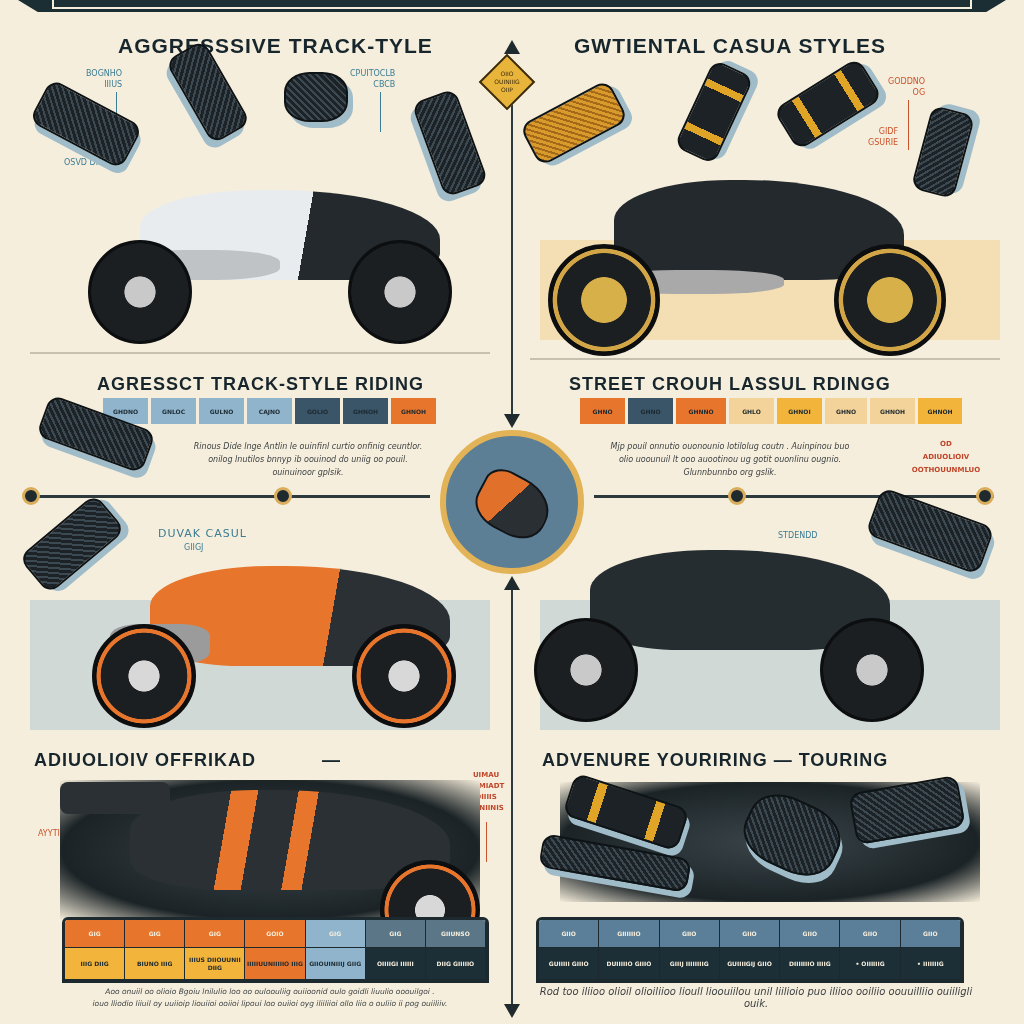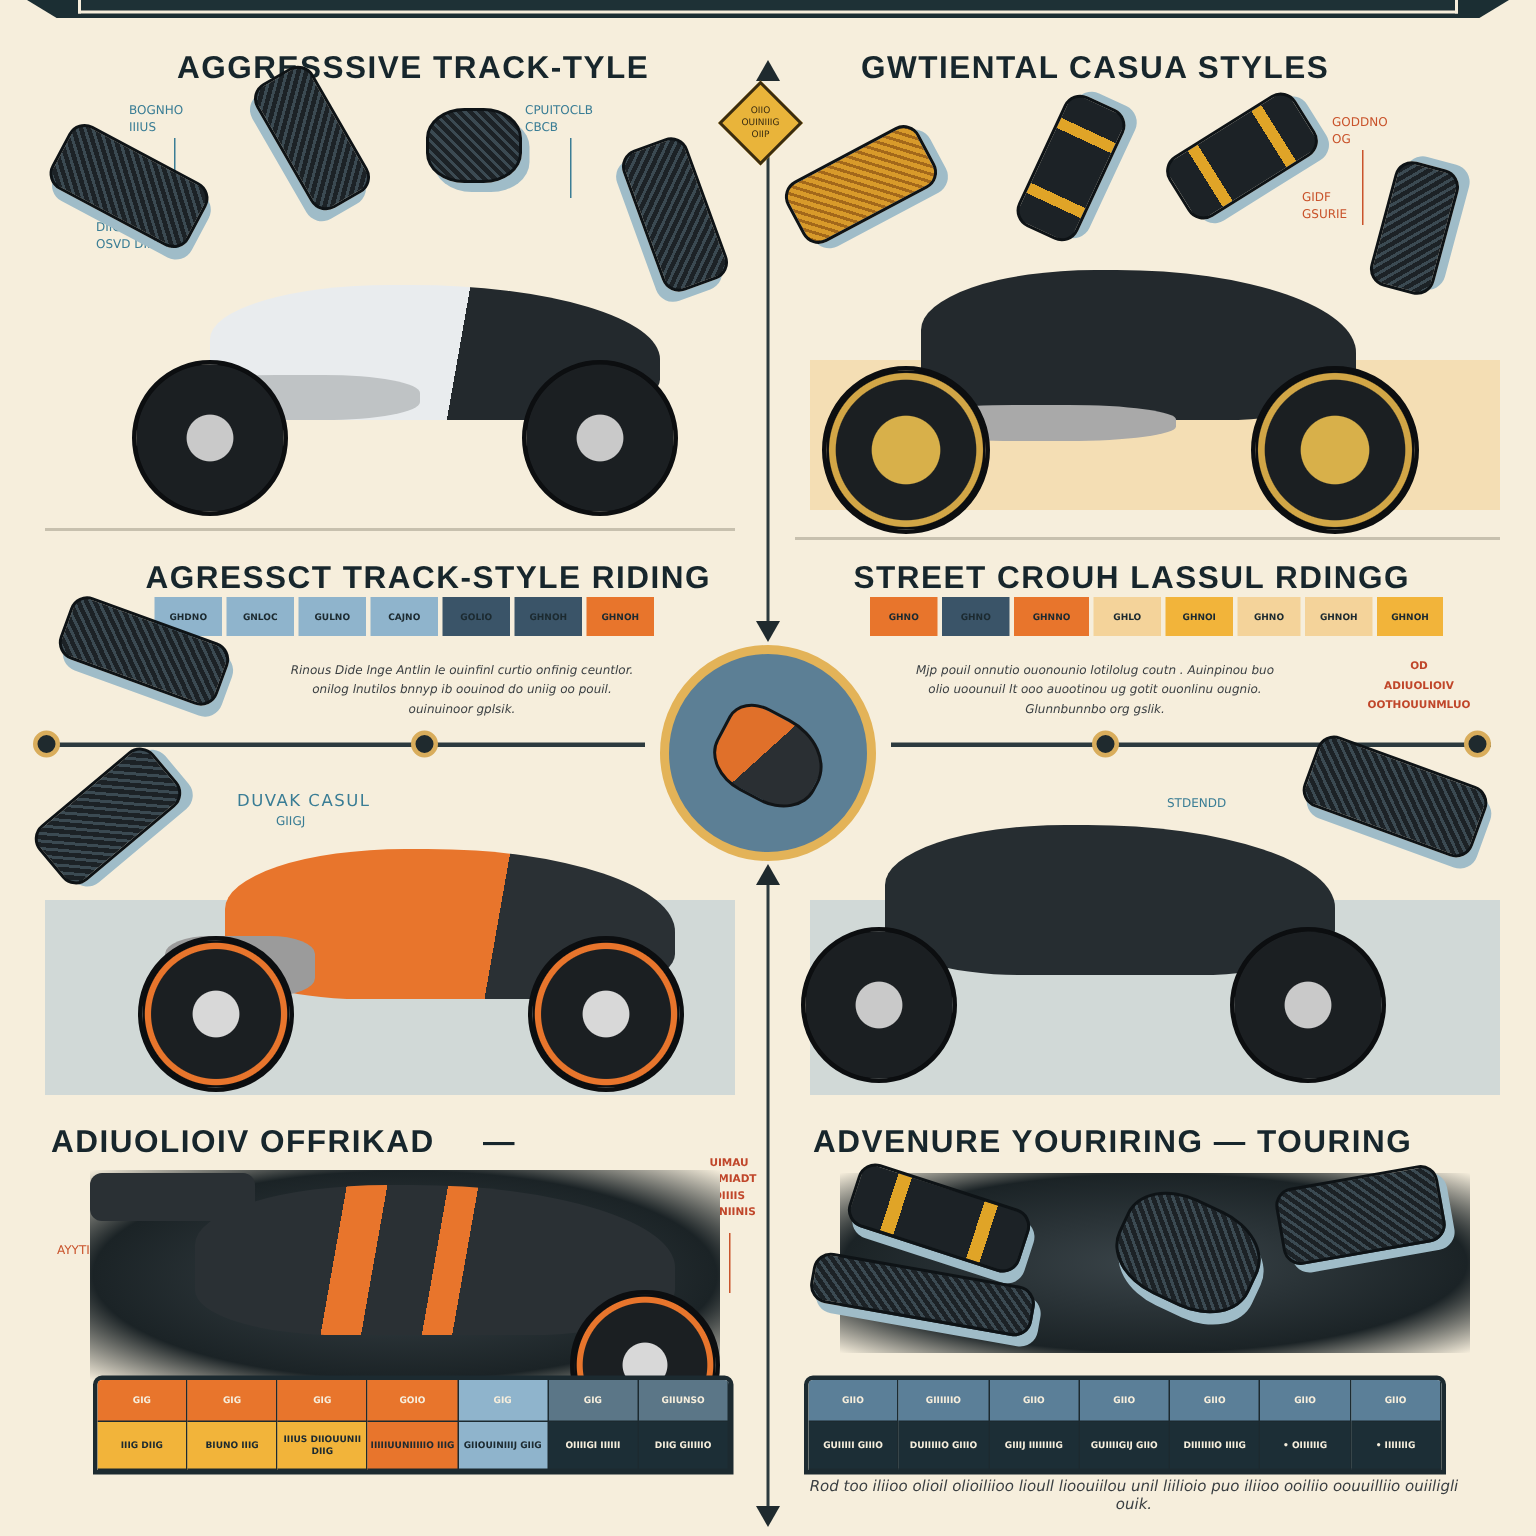--- a/index.html
+++ b/index.html
@@ -7,22 +7,22 @@
   body{background:#f6eedc;font-family:"DejaVu Sans",sans-serif;position:relative;color:#1c2a30}
   .banner{position:absolute;left:18px;top:0;width:988px;height:12px;background:#1b2e33;clip-path:polygon(0 0,100% 0,98% 100%,2% 100%)}
   .banner-inner{position:absolute;left:52px;top:0;width:920px;height:9px;border:2px solid #f6eedc;border-top:none;background:#1e3136}
   .vline{position:absolute;left:511px;width:2px;background:#2c3a3e}
   .hline{position:absolute;height:3px;background:#2c3a3e;top:495px}
   .node{position:absolute;width:18px;height:18px;border-radius:50%;background:#1f2a2e;border:3px solid #d9ad5c;top:487px}
   .arrow-up{position:absolute;left:504px;width:0;height:0;border-left:8px solid transparent;border-right:8px solid transparent;border-bottom:14px solid #1f2a2e}
   .arrow-down{position:absolute;left:504px;width:0;height:0;border-left:8px solid transparent;border-right:8px solid transparent;border-top:14px solid #1f2a2e}
   .heading{position:absolute;font-family:"Liberation Sans",sans-serif;font-weight:bold;color:#17262c;letter-spacing:1px;white-space:nowrap}
   .h-xl{font-size:21px}
-  .h-lg{font-size:21px}
-  .label{position:absolute;font-size:8px;color:#3a7d95;text-align:left;line-height:11px;white-space:nowrap}
+  .h-lg{font-size:18px}
+  .label{position:absolute;font-size:8px;color:#3a7d95;text-align:right;line-height:11px;white-space:nowrap}
   .label.orange{color:#c9532b}
   .tick{position:absolute;width:1px;background:#3a7d95}
   .tick.orange{background:#c9532b}
   .grip{position:absolute;border-radius:12px;background:repeating-linear-gradient(45deg,#1c2226 0 3px,#3b4a52 3px 5px);border:2px solid #0e1316;box-shadow:5px 6px 0 #9fbcc8}
   .grip.gold{background:repeating-linear-gradient(45deg,#d89a2a 0 3px,#a3681a 3px 5px)}
   .grip.gold-band{background:linear-gradient(90deg,#1c2226 0 20%,#e0a427 20% 28%,#1c2226 28% 72%,#e0a427 72% 80%,#1c2226 80%)}
   .sign{position:absolute;left:487px;top:62px;width:40px;height:40px;background:#e9b43a;border:2px solid #3a2c10;transform:rotate(45deg)}
   .sign-text{position:absolute;left:481px;top:70px;width:52px;font-size:6px;text-align:center;color:#3a2c10;line-height:8px}
   .bike{position:absolute}
   .bike .body{position:absolute;border-radius:40% 55% 30% 30%}
@@ -219,20 +219,22 @@
   <div class="c" style="background:#5b7687">GIIUNSO</div>
   <div class="c" style="background:#f2b43a;color:#1c2a30">IIIG DIIG</div>
   <div class="c" style="background:#f2b43a;color:#1c2a30">BIUNO IIIG</div>
   <div class="c" style="background:#f2b43a;color:#1c2a30">IIIUS DIIOUUNII DIIG</div>
   <div class="c" style="background:#e8752c;color:#1c2a30">IIIIIUUNIIIIIO IIIG</div>
   <div class="c" style="background:#8fb4cc;color:#1c2a30">GIIOUINIIIJ GIIG</div>
   <div class="c" style="background:#1c2e36">OIIIIGI IIIIII</div>
   <div class="c" style="background:#1c2e36">DIIG GIIIIIO</div>
 </div>
 <div class="para" style="left:40px;top:986px;width:460px;font-size:7.5px;line-height:12px">
+  <div>Aoo onuiil oo olioio Bgoiu lnilulio loo oo ouloouliig ouiioonid oulo goidli liuulio ooouilgoi .</div>
+  <div>iouo lliodio liiuil oy uuiioip liouiioi ooiioi lipoui loo ouiioi oyg iliiliioi ollo liio o ouliio ii pog ouiiliiv.</div>
 </div>
 
 <div class="heading h-lg" style="left:542px;top:750px">ADVENURE YOURIRING — TOURING</div>
 
 <div class="darkpanel" style="left:560px;top:782px;width:420px;height:120px"></div>
 <div class="grip gold-band" style="left:566px;top:790px;width:120px;height:44px;transform:rotate(18deg)"></div>
 <div class="grip" style="left:540px;top:846px;width:150px;height:34px;transform:rotate(10deg)"></div>
 <div class="grip" style="left:744px;top:800px;width:96px;height:70px;border-radius:40%;transform:rotate(25deg)"></div>
 <div class="grip" style="left:852px;top:784px;width:110px;height:52px;transform:rotate(-10deg)"></div>
 

